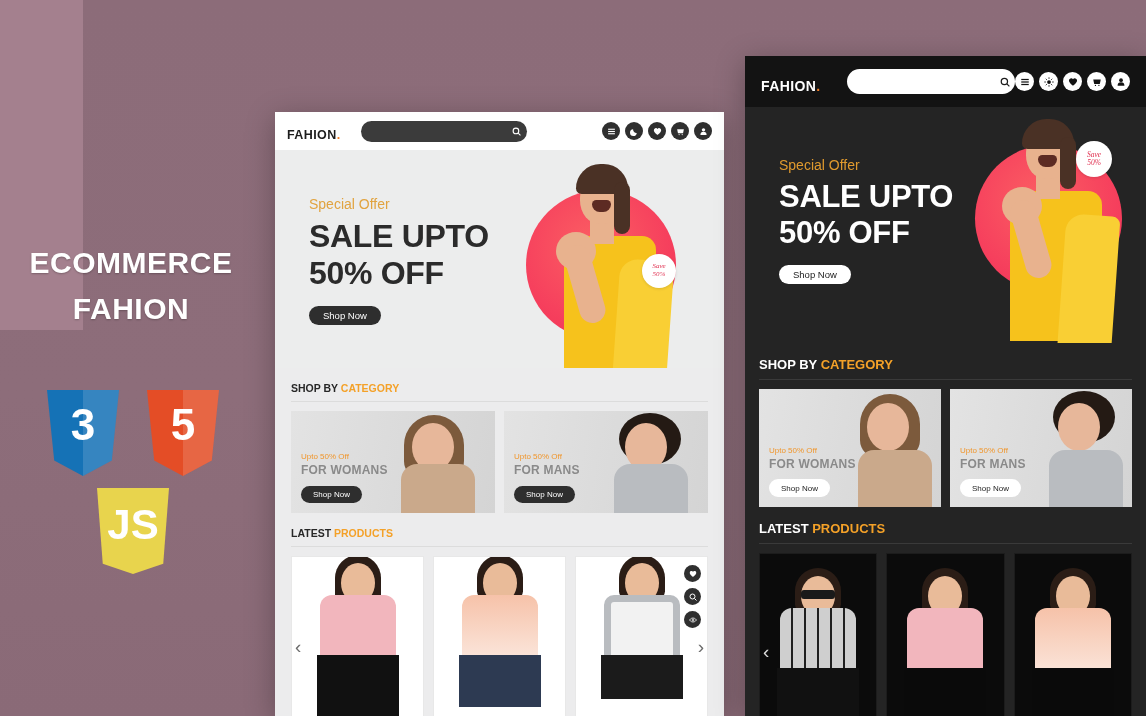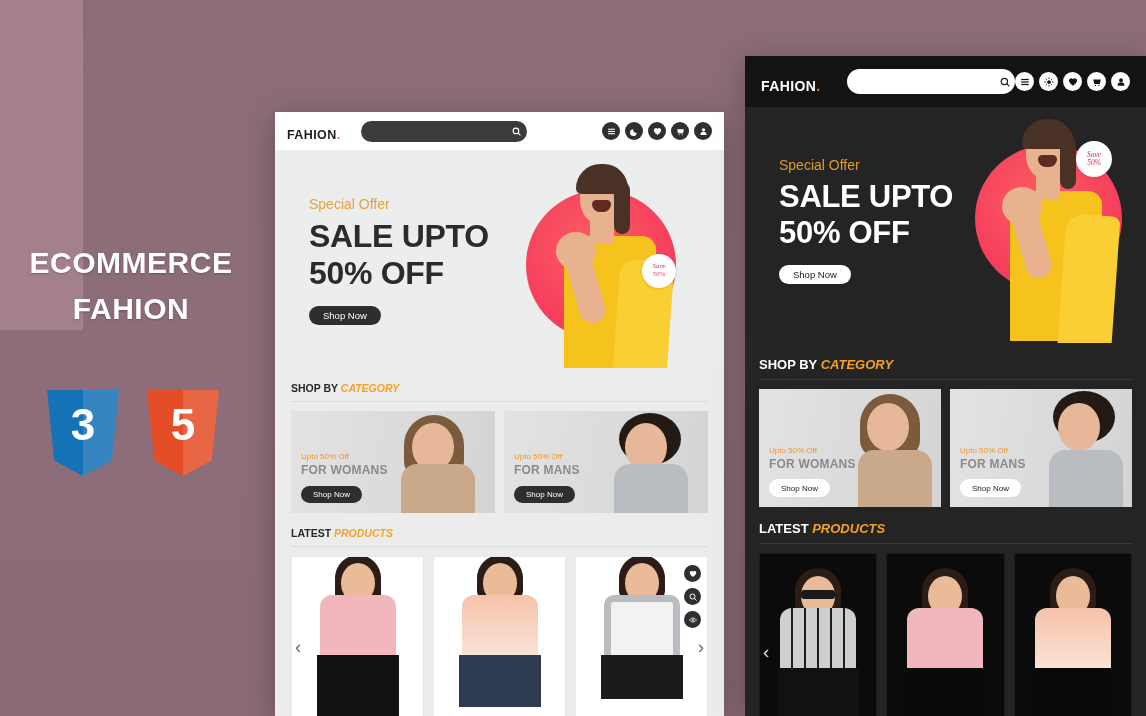--- a/index.html
+++ b/index.html
@@ -172,21 +172,21 @@
   }
   .mock-light .save-badge { width: 34px; height: 34px; right: 48px; top: 104px; font-size: 7px; }
   .mock-dark  .save-badge { width: 36px; height: 36px; right: 34px; top: 34px; font-size: 7.5px; }
 
   
   .section { padding: 0 16px; }
   .mock-dark .section { padding: 0 14px; }
   .sec-title { font-weight: 700; padding-top: 14px; padding-bottom: 7px; }
   .mock-light .sec-title { font-size: 10.5px; color: #272727; }
   .mock-dark  .sec-title { font-size: 13px; color: #ffffff; }
-  .sec-title .accent { color: #f4a128; font-style: italic; }
+  .sec-title .accent { color: #f4a128; }
   .mock-light .rule { height: 1px; background: #dcdcdc; margin-bottom: 9px; }
   .mock-dark  .rule { height: 1px; background: #3a3a3a; margin-bottom: 9px; }
 
   .cat-grid { display: flex; gap: 9px; }
   .cat-card {
     position: relative; flex: 1; height: 102px; overflow: hidden;
     background: linear-gradient(100deg, #e3e3e3 0%, #dcdcdc 45%, #d4d4d4 100%);
   }
   .mock-dark .cat-card { height: 118px; }
   .cat-card .ph-person {
@@ -258,20 +258,27 @@
   <div class="logo-row">
     <div class="shield">
       <div class="body" style="background:#1572b6"></div>
         <div class="hl"></div>
       <div class="glyph">3</div>
     </div>
     <div class="shield">
       <div class="body" style="background:#e44d26"></div>
         <div class="hl"></div>
       <div class="glyph">5</div>
+    </div>
+  </div>
+  <div class="logo-row second">
+    <div class="sq">
+      <div class="body" style="background:#e8d44d"></div>
+      <div class="hl" style="background:rgba(255,255,255,.16)"></div>
+      <div class="glyph">JS</div>
     </div>
   </div>
 </div>
 
 <div class="mock mock-light">
 
   <div class="site-header">
     <div class="brand">
       <span>FAHION</span><span class="dot">.</span>
     </div>

